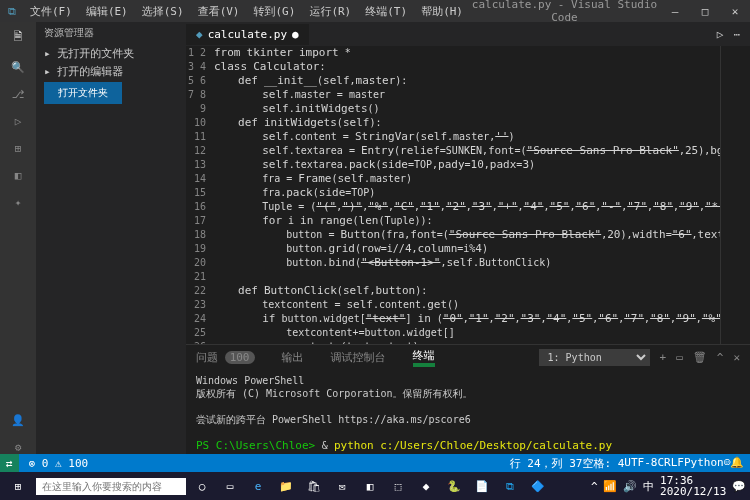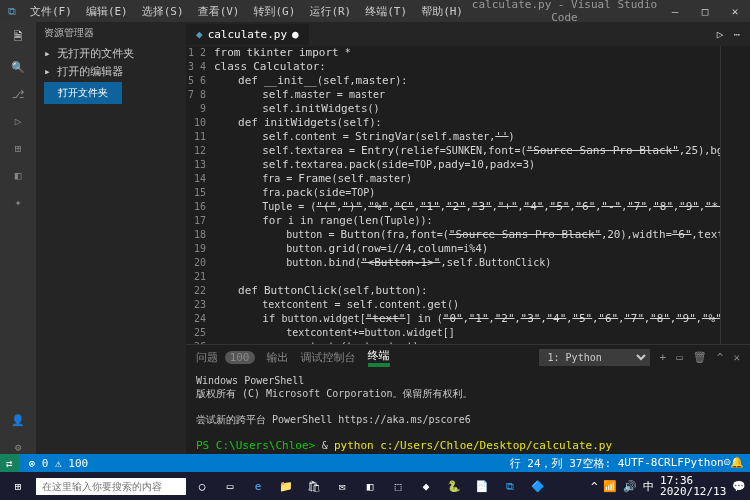--- a/index.html
+++ b/index.html
@@ -24,21 +24,21 @@
 .tab{background:#1e1e1e;padding:4px 10px;color:#fff;font-size:10px;display:flex;align-items:center;gap:5px}
 .tab .dot{color:#fff}
 .tabs .actions{margin-left:auto;display:flex;gap:10px;padding-right:10px;color:#ccc}
 .breadcrumb{padding:3px 10px;font-size:10px;color:#999;background:#1e1e1e}
 .breadcrumb span{color:#ccc}
 .code{flex:1;display:flex;overflow:hidden;position:relative}
 .gutter{width:28px;text-align:right;color:#858585;padding-right:8px;line-height:14px;font-size:10px}
 .lines{flex:1;line-height:14px;font-size:10px;white-space:pre;color:#d4d4d4;overflow:hidden}
 .minimap{width:30px;background:#1e1e1e;border-left:1px solid #333}
 .panel{height:110px;background:#1e1e1e;border-top:1px solid #333;display:flex;flex-direction:column}
-.panel-tabs{display:flex;gap:12px;padding:3px 10px;font-size:10px;color:#888;align-items:center}
+.panel-tabs{display:flex;gap:27px;padding:3px 10px;font-size:10px;color:#888;align-items:center}
 .panel-tabs .pt{cursor:pointer}
 .panel-tabs .pt.active{color:#fff;border-bottom:4px solid #15803d}
 .panel-tabs .right{margin-left:auto;display:flex;gap:10px;align-items:center}
 .panel-tabs select{background:#3c3c3c;border:1px solid #3c3c3c;color:#ccc;font-size:10px;padding:1px 30px 1px 4px}
 .term{flex:1;padding:4px 10px;font-size:10px;color:#ccc;line-height:13px;white-space:pre-wrap;overflow:hidden}
 .term .prompt{color:#16c60c}
 .term .cmd{color:#e5e510}
 .statusbar{height:18px;background:#007acc;display:flex;align-items:center;color:#fff;font-size:10px;padding:0 6px;gap:10px}
 .statusbar .right{margin-left:auto;display:flex;}
 .remote{background:#16825d;padding:0 6px;margin-left:-6px;height:18px;display:flex;align-items:center}

